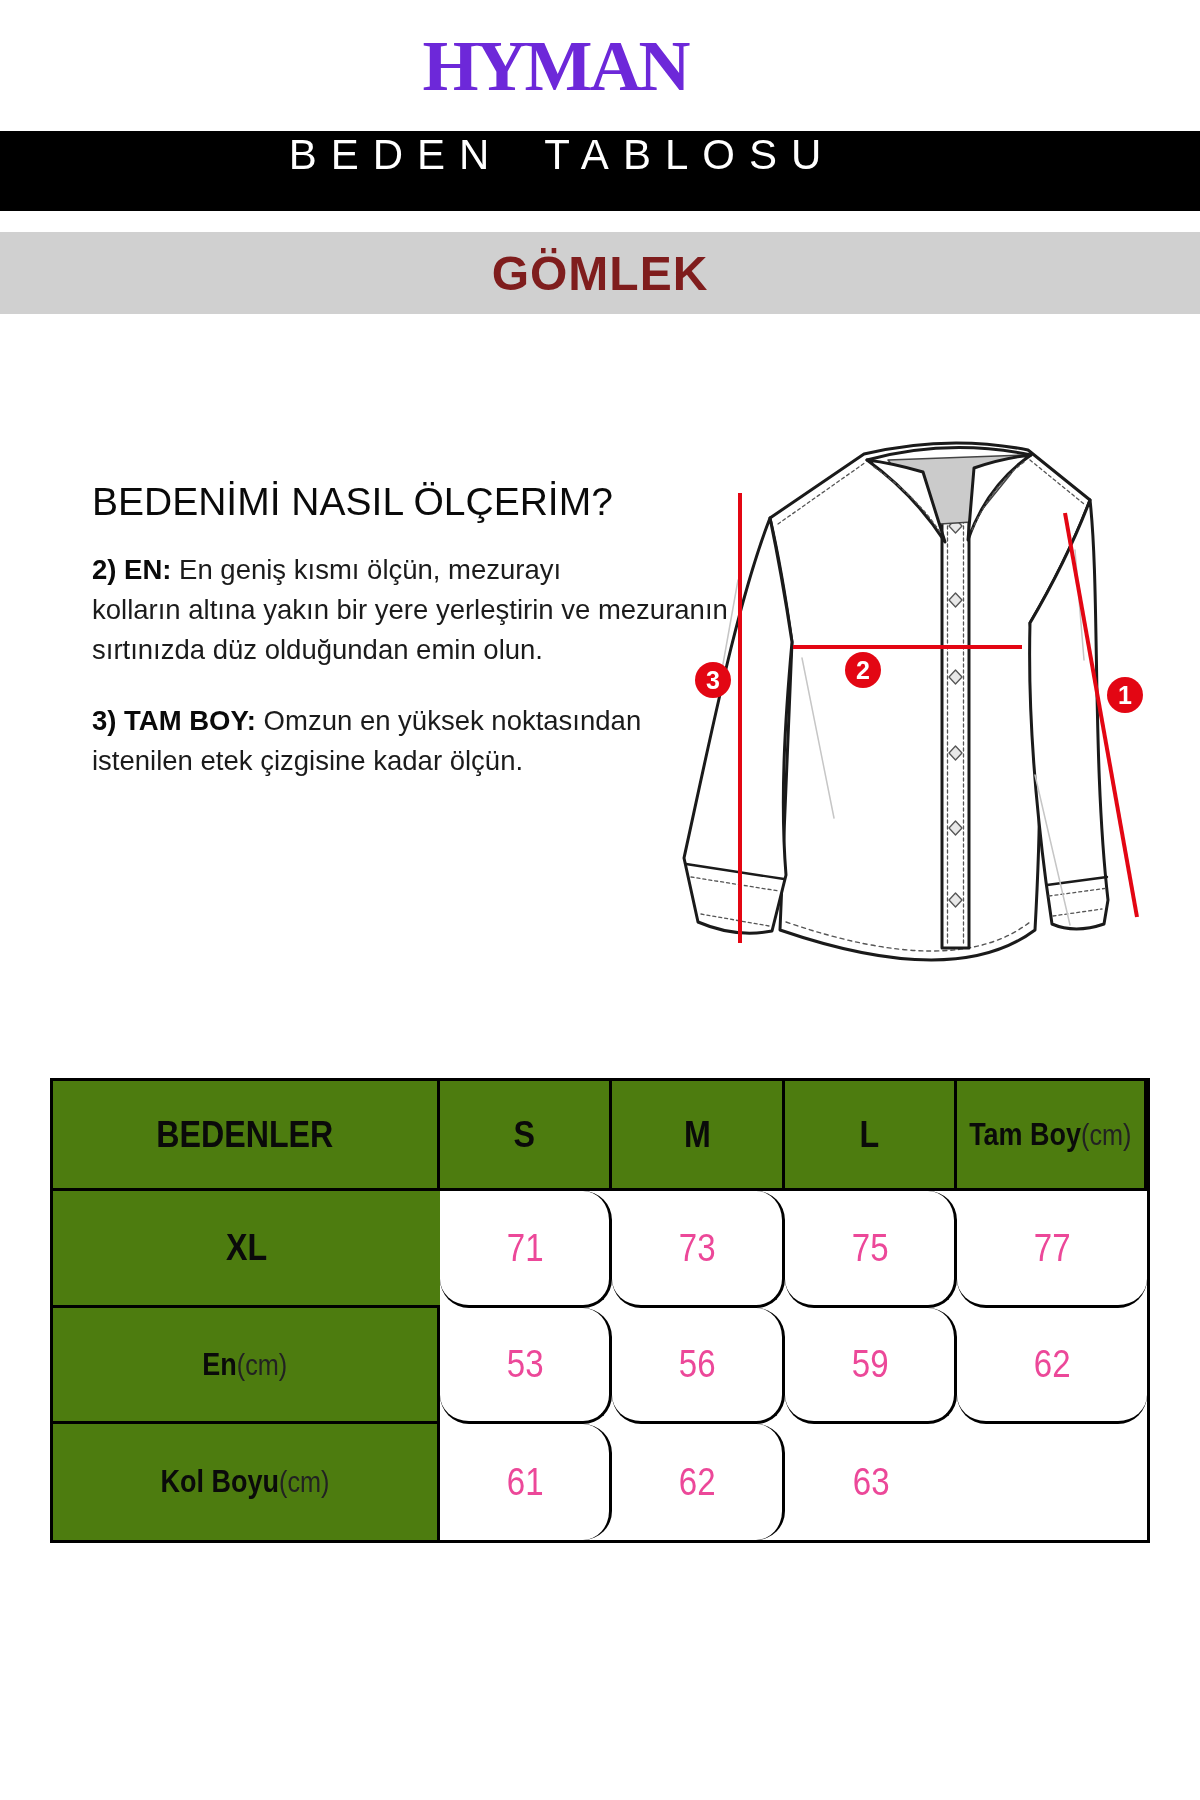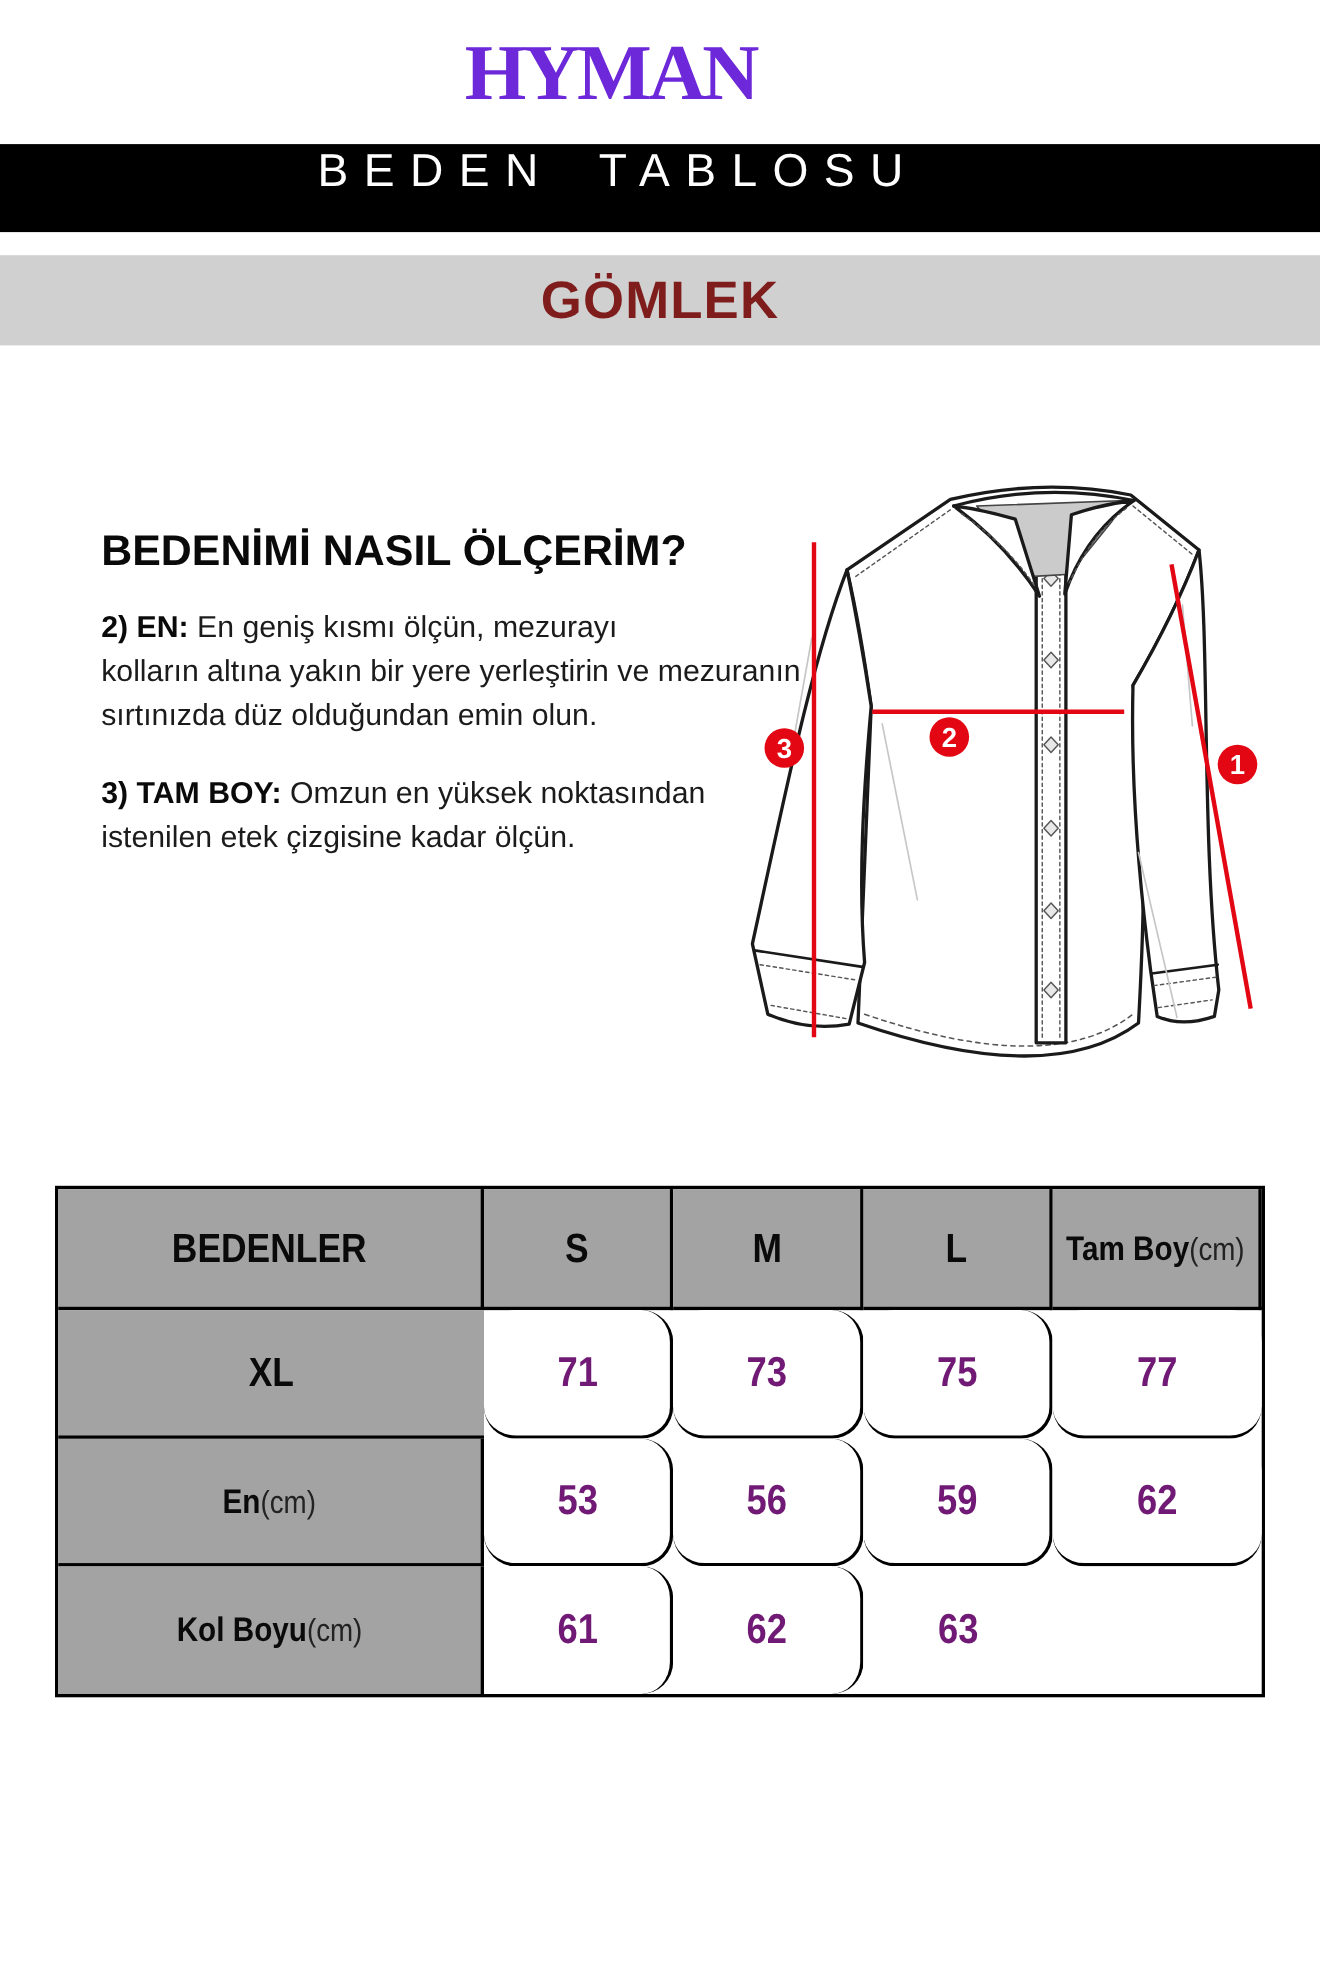--- a/index.html
+++ b/index.html
@@ -51,21 +51,21 @@
     font-weight:700;
     letter-spacing:1px;
   }
   
   .instructions{
     position:absolute;left:92px;top:480px;width:700px;
   }
   .instructions h2{
     margin:0 0 26px 0;
     font-size:39px;
-    font-weight:700;
+    font-weight:400;
     color:#0a0a0a;
     letter-spacing:0;
   }
   .instructions p{
     margin:0 0 31px 0;
     font-size:27.5px;
     line-height:40px;
     color:#1b1b1b;
     font-weight:400;
   }
@@ -87,26 +87,26 @@
     background:#fff;
   }
   .size-table .cell{
     border-right:3px solid #000;
     border-bottom:3px solid #000;
     display:flex;align-items:center;justify-content:center;
     background:#fff;
   }
   .size-table .cell.last-col{border-right:none;}
   .size-table .cell.last-row{border-bottom:none;}
-  .size-table .cell.gray{background:#a3a3a3;}
+  .size-table .cell.gray{background:#4d7c0f;}
   .cond{display:inline-block;transform:scaleX(0.87);transform-origin:center;white-space:nowrap;}
   .size-table .head{font-size:37px;font-weight:700;letter-spacing:0;color:#0a0a0a;}
   .size-table .rowlabel b{font-size:31px;font-weight:700;color:#0a0a0a;}
   .size-table .rowlabel .unit{font-size:29px;font-weight:400;color:#222;}
-  .size-table .val{font-size:38px;font-weight:700;color:#701a75;border-radius:29px;}
+  .size-table .val{font-size:38px;font-weight:400;color:#ec4899;border-radius:29px;}
 </style>
 </head>
 <body>
 
 <div class="page">
 
   <div class="logo-row">
     <span class="logo">HYMAN</span>
   </div>
 

